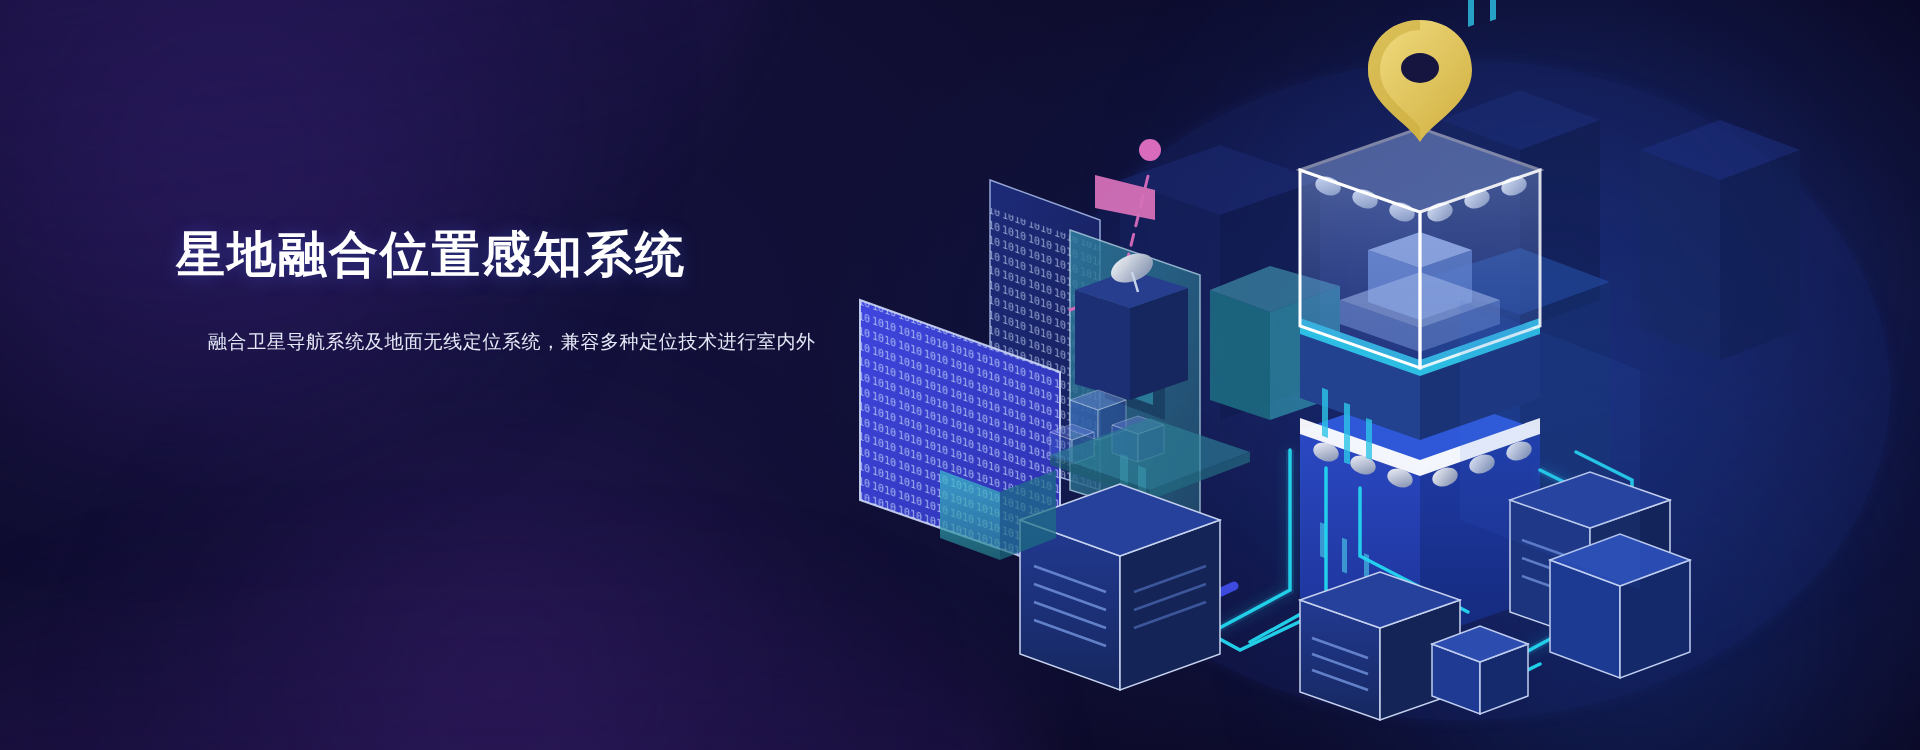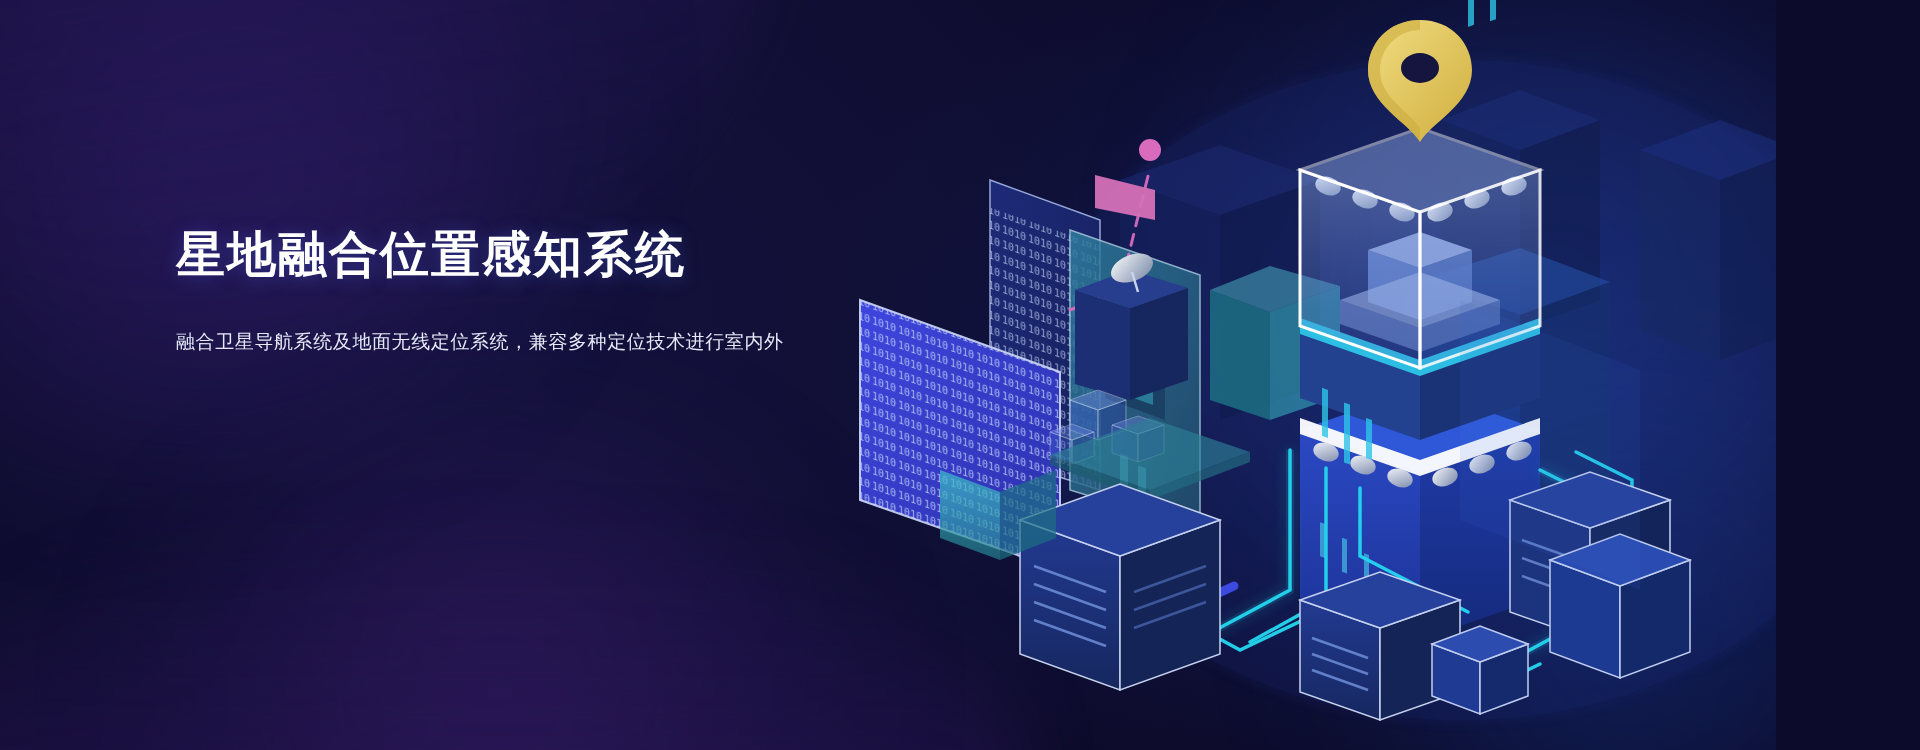--- a/index.html
+++ b/index.html
@@ -2,21 +2,21 @@
 <html><head>
 <meta charset="utf-8">
 <style>
   * { margin:0; padding:0; box-sizing:border-box; }
   html,body { width:1920px; height:750px; overflow:hidden; }
   body {
     font-family:"Liberation Sans","DejaVu Sans",sans-serif;
     background:#0d0b2b;
   }
   #banner {
-    position:relative; width:1776px; height:750px; overflow:hidden;
+    position:relative; width:1920px; height:750px; overflow:hidden;
     background:
       radial-gradient(900px 620px at 1500px 360px, rgba(26,42,110,.95) 0%, rgba(15,20,64,.55) 55%, rgba(10,10,40,0) 78%),
       radial-gradient(1100px 900px at 520px 330px, #14123d 0%, #100e33 45%, #0b0926 85%),
       linear-gradient(110deg,#0b0a24 0%,#100d33 40%,#121440 68%,#0d1038 100%);
   }
   
   .blob { position:absolute; border-radius:50%; filter:blur(70px); pointer-events:none; }
   .blob-a { left:-260px; top:-300px; width:820px; height:760px;
             background:radial-gradient(circle at 60% 60%, rgba(58,32,120,.55), rgba(58,32,120,0) 70%); }
   .blob-b { left:120px; top:440px; width:760px; height:620px;
@@ -37,21 +37,21 @@
   #copy { position:absolute; left:176px; top:228px; width:700px; }
   #title {
     font-size:49px; font-weight:700; color:#ffffff; letter-spacing:2px;
     line-height:1.1; white-space:nowrap;
     text-shadow:0 2px 18px rgba(80,110,255,.35);
   }
   #desc {
     margin-top:38px; font-size:19px; color:#e4e8f7; line-height:2.35;
     letter-spacing:.6px; max-width:660px;
   }
-  #desc .ln { display:block; white-space:nowrap; }
+  #desc .ln { display:block; white-space:nowrap;margin-left:32px; }
 
   
   #art { position:absolute; left:820px; top:0; width:1100px; height:750px; }
   #art svg { display:block; width:1100px; height:750px; }
 </style>
 </head>
 <body>
 
 <div id="banner">
 

